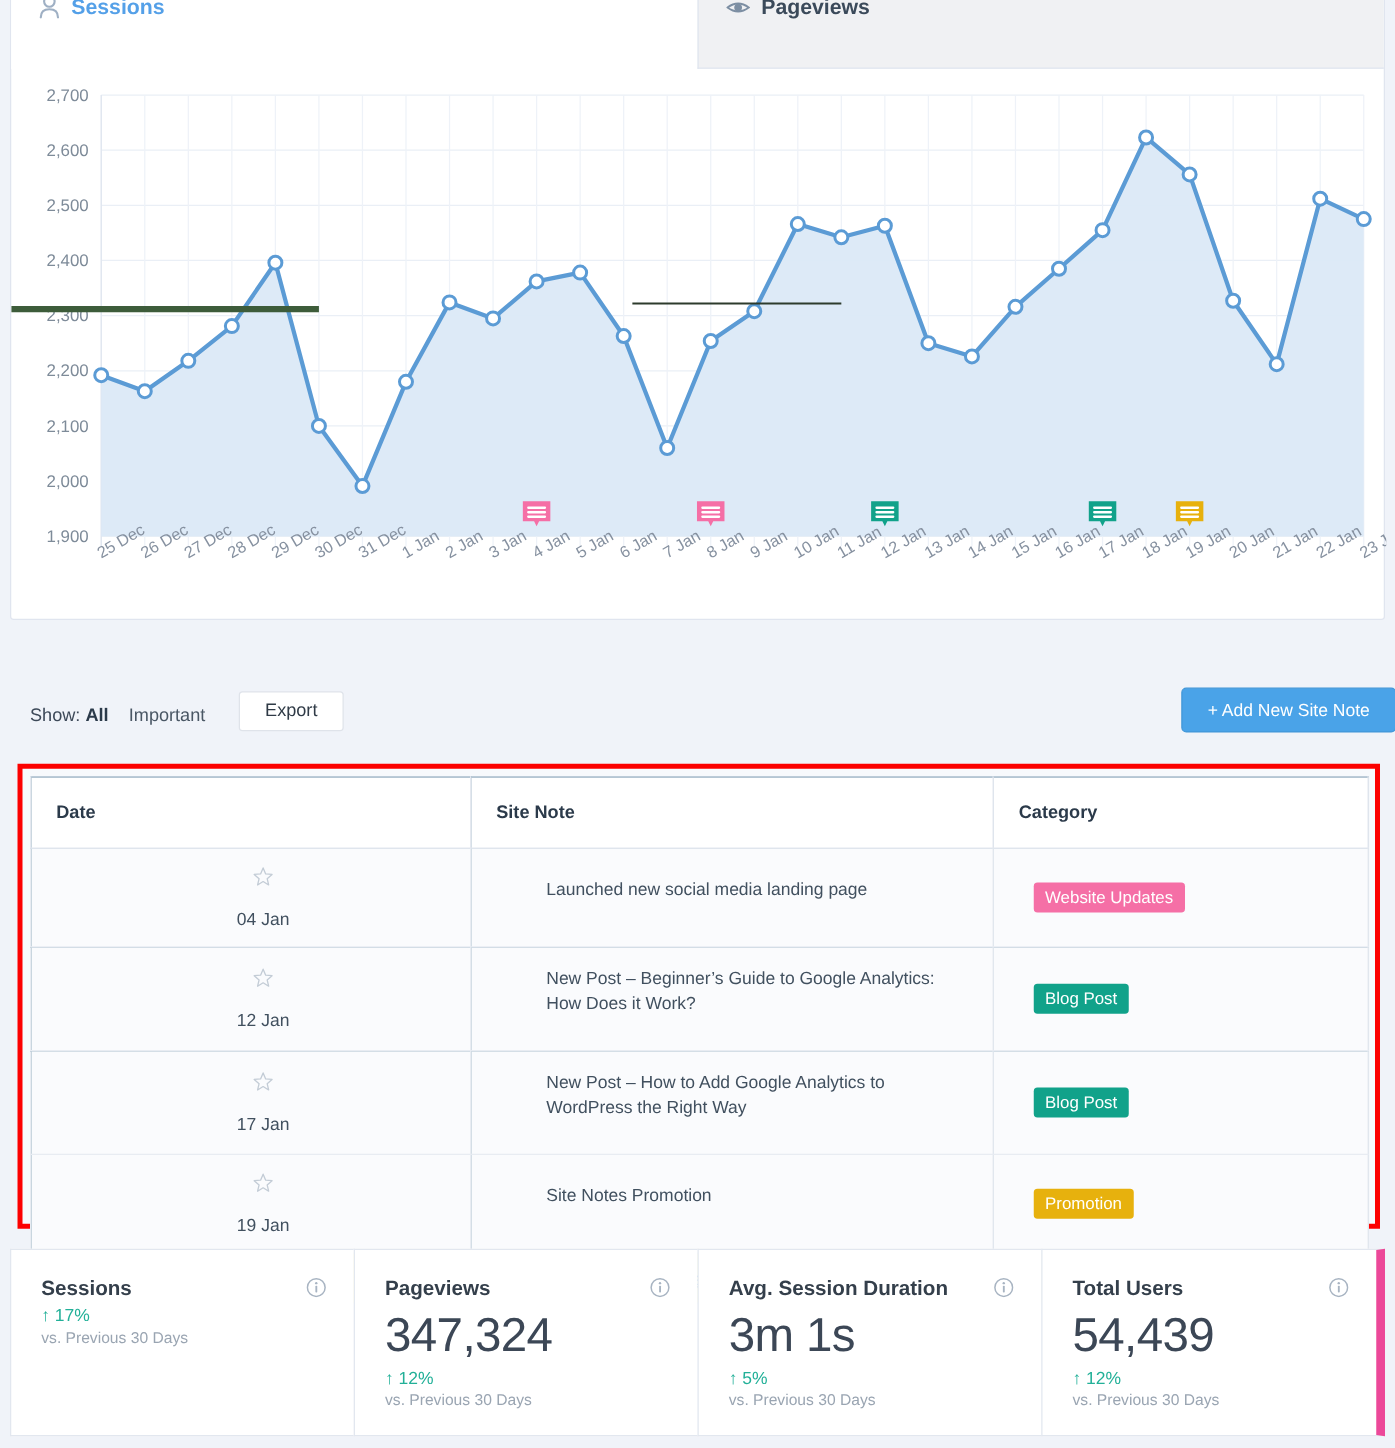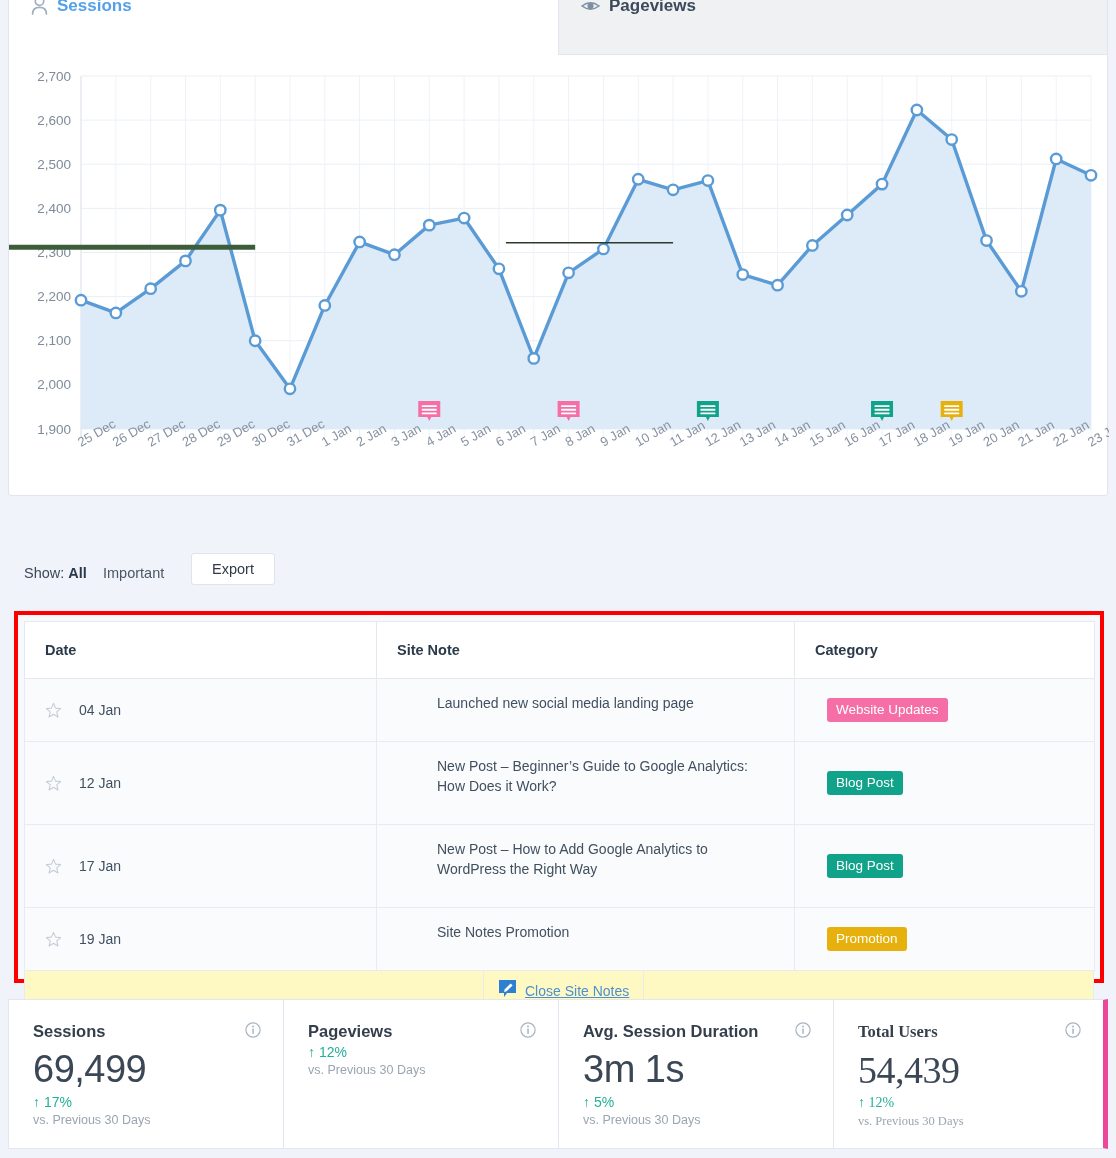--- a/index.html
+++ b/index.html
@@ -81,21 +81,21 @@
     font-size:14px; color:#41505f;
     border:1px solid #e8ecf2;
     background:#fafbfd;
     vertical-align:middle;
   }
   .col-date { width:352px; }
   .col-note { width:418px; }
   .col-cat  { width:300px; }
 
   .cell-date { padding:14px 0 14px 20px; }
-  .cell-date .row-inner { display:flex; align-items:center; gap:17px; }
+  .cell-date .row-inner { display:flex; align-items:center; gap:17px;flex-direction:column; }
   .cell-note { padding:14px 16px 28px 60px; line-height:20px; }
   .cell-cat  { padding:14px 0 14px 32px; }
 
   .star { width:17px; height:17px; flex:none; }
 
   .badge {
     display:inline-block; padding:4px 9px 5px;
     border-radius:3px; color:#ffffff;
     font-size:13.5px; line-height:15px;
     white-space:nowrap;
@@ -120,21 +120,21 @@
 
   
   .stats { position:absolute; left:8px; top:999px; width:1100px; height:150px; display:flex; }
   .stat-card {
     width:275px; height:150px;
     background:#ffffff; border:1px solid #e2e7ef;
     border-right:none;
     padding:22px 22px 0 24px;
     position:relative;
   }
-  .stat-card:last-child { border-right:5px solid #ec4899;font-family:Liberation Serif, serif; }
+  .stat-card:last-child { border-right:7px solid #ec4899; }
   .stat-title { font-size:16.5px; font-weight:bold; color:#343f4b; }
   .info-i { position:absolute; right:22px; top:22px; cursor:pointer; }
   .stat-value {
     font-size:38px; font-weight:normal; color:#3c4756;
     letter-spacing:-0.5px; margin-top:6px; line-height:44px;
   }
   .stat-delta { font-size:14px; color:#22b098; margin-top:3px; }
   .stat-vs { font-size:12.5px; color:#9aa5b2; margin-top:3px; }
 </style>
 </head>
@@ -313,20 +313,21 @@
   </div>
 </div>
 
 <div class="controls">
   <div class="show-lbl">
     <span>Show:</span>
     <b>All</b>
   </div>
   <div class="show-imp">Important</div>
   <div class="export-btn">Export</div>
+  <div class="add-note-btn">+ Add New Site Note</div>
 </div>
 
 <div class="notes-wrap">
   <table class="notes-table">
     <colgroup>
         <col class="col-date">
         <col class="col-note">
         <col class="col-cat">
       </colgroup>
     <thead>
@@ -402,31 +403,31 @@
 </div>
 
 <div class="stats" id="stat-cards">
     <div class="stat-card">
       <div class="stat-title">Sessions</div>
       <span class="info-i"><svg width="16" height="16" viewBox="0 0 16 16">
           <circle cx="8" cy="8" r="7.1" fill="none" stroke="#a8b4c2" stroke-width="1.2"></circle>
           <circle cx="8" cy="4.5" r="0.95" fill="#a8b4c2"></circle>
           <rect x="7.3" y="6.6" width="1.5" height="5.3" rx="0.6" fill="#a8b4c2"></rect>
         </svg></span>
-      <div class="stat-value">69,499</div>
       <div class="stat-delta"><span>↑</span> <span>17%</span></div>
       <div class="stat-vs">vs. Previous 30 Days</div>
     </div>
     <div class="stat-card">
       <div class="stat-title">Pageviews</div>
       <span class="info-i"><svg width="16" height="16" viewBox="0 0 16 16">
           <circle cx="8" cy="8" r="7.1" fill="none" stroke="#a8b4c2" stroke-width="1.2"></circle>
           <circle cx="8" cy="4.5" r="0.95" fill="#a8b4c2"></circle>
           <rect x="7.3" y="6.6" width="1.5" height="5.3" rx="0.6" fill="#a8b4c2"></rect>
         </svg></span>
+      <div class="stat-value">347,324</div>
       <div class="stat-delta"><span>↑</span> <span>12%</span></div>
       <div class="stat-vs">vs. Previous 30 Days</div>
     </div>
     <div class="stat-card">
       <div class="stat-title">Avg. Session Duration</div>
       <span class="info-i"><svg width="16" height="16" viewBox="0 0 16 16">
           <circle cx="8" cy="8" r="7.1" fill="none" stroke="#a8b4c2" stroke-width="1.2"></circle>
           <circle cx="8" cy="4.5" r="0.95" fill="#a8b4c2"></circle>
           <rect x="7.3" y="6.6" width="1.5" height="5.3" rx="0.6" fill="#a8b4c2"></rect>
         </svg></span>

